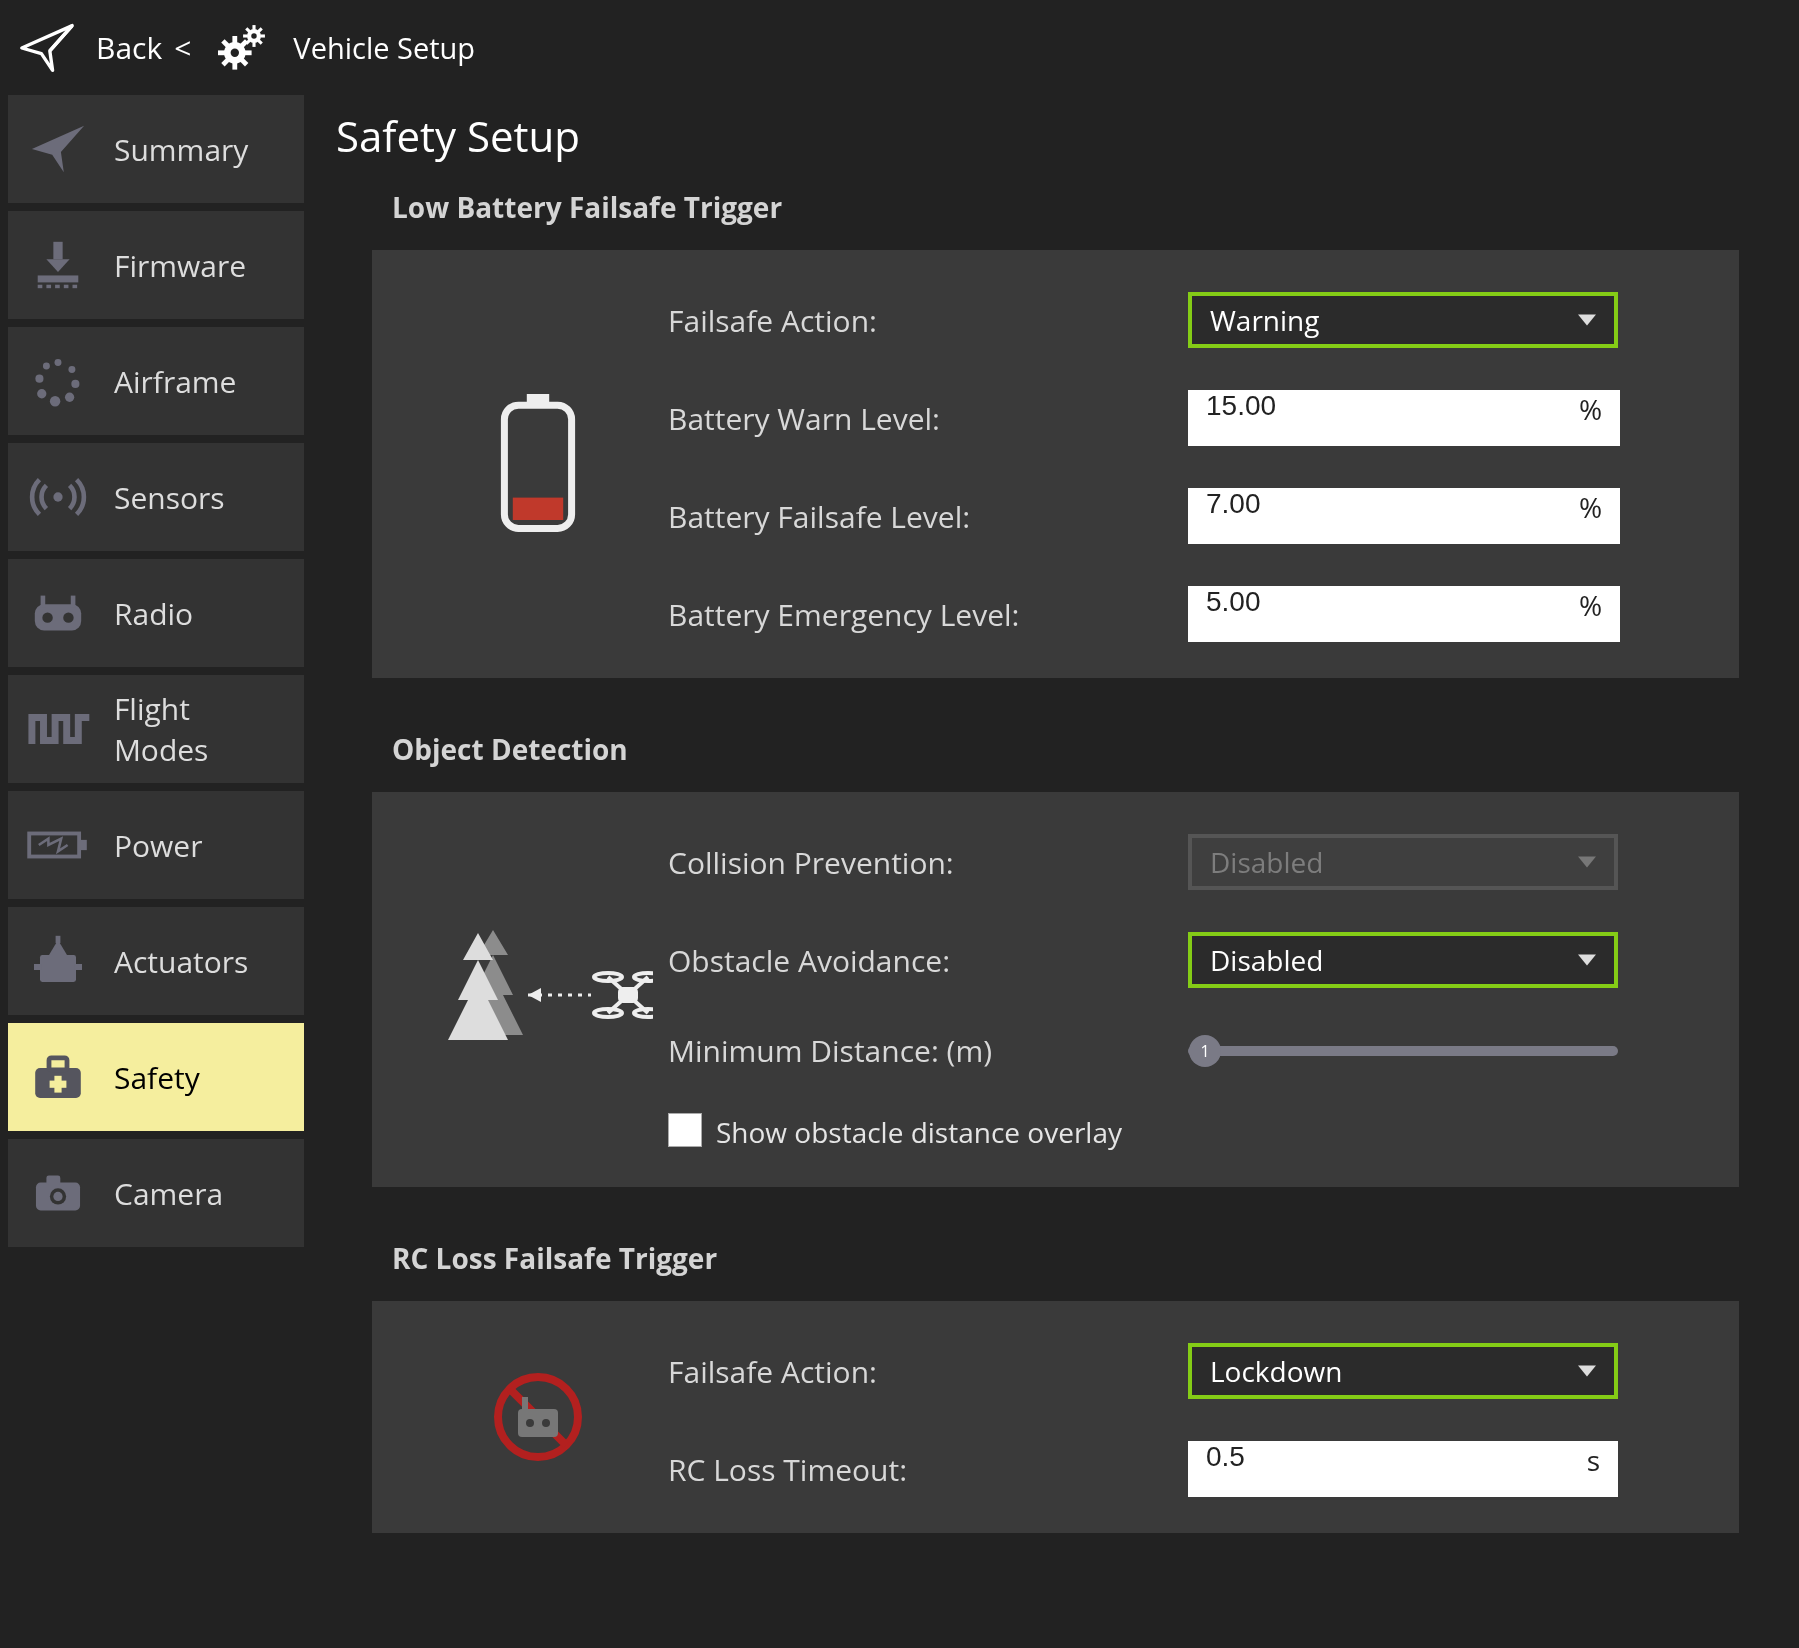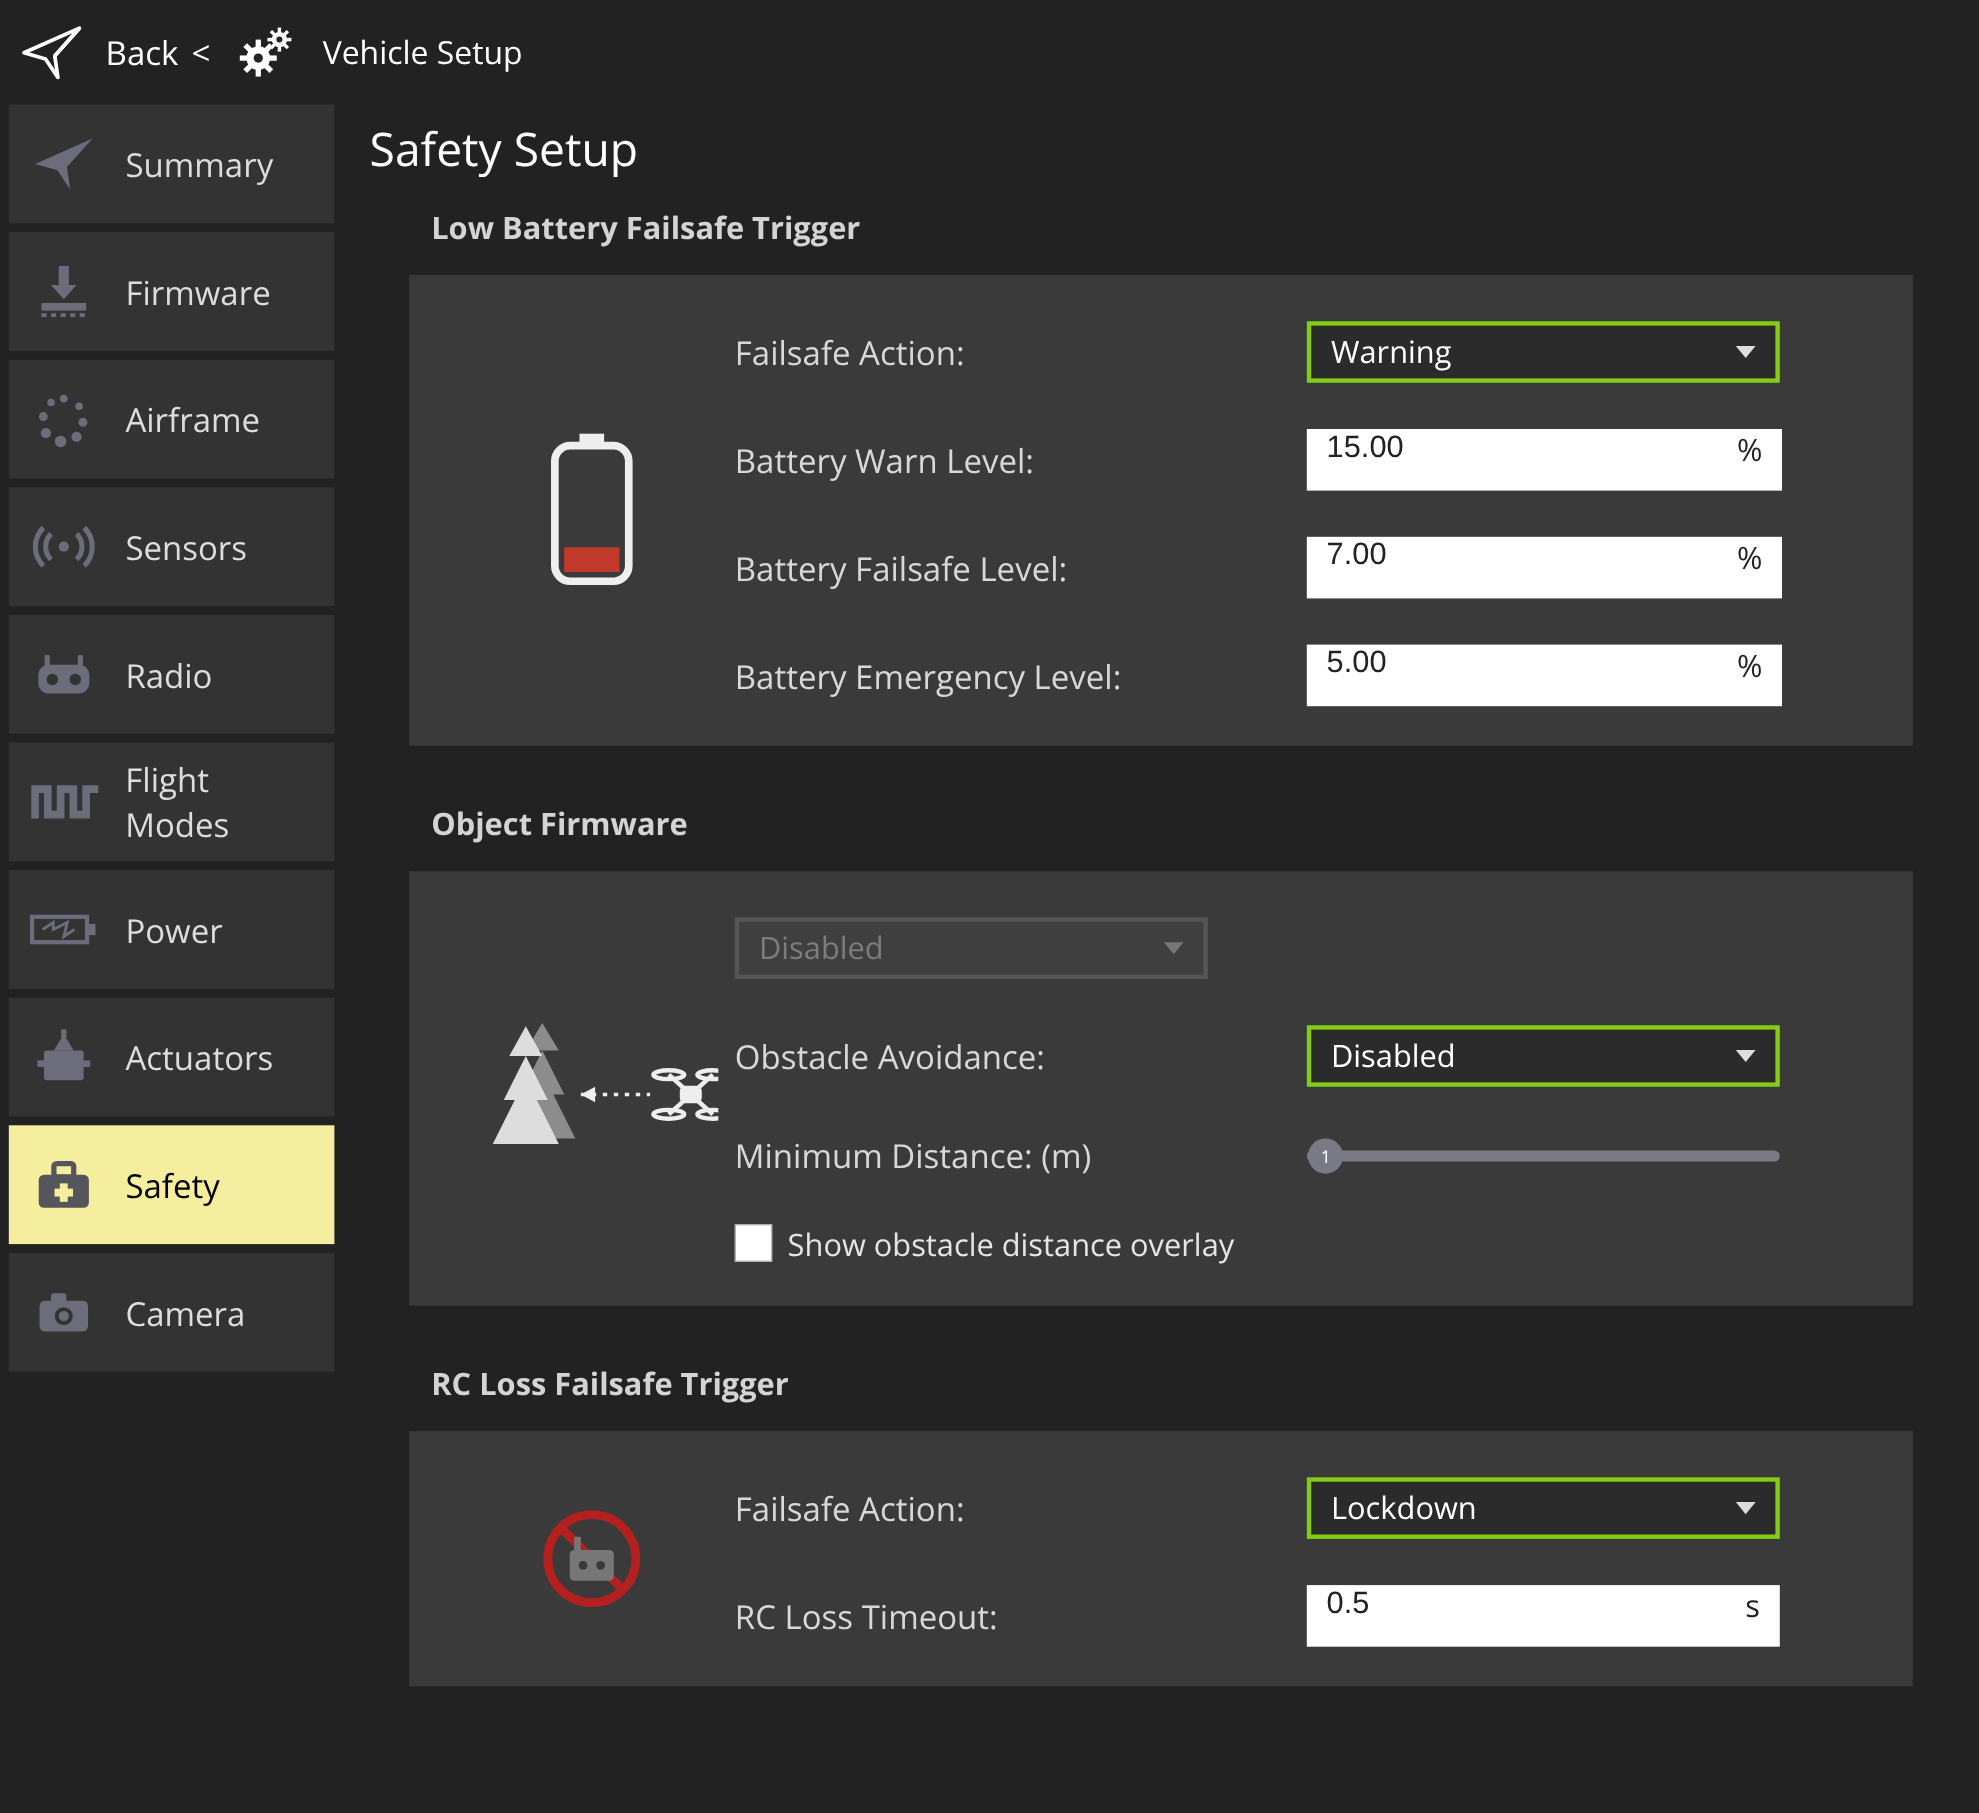--- a/index.html
+++ b/index.html
@@ -386,21 +386,21 @@
         <div class="field-row">
           <span class="flabel">Battery Emergency Level:</span>
           <div class="unit-input">
             <input value="5.00" style="">
             <span class="unit">%</span>
           </div>
         </div>
       </div>
     </div>
 
-    <div class="section-title">Object Firmware</div>
+    <div class="section-title">Object Detection</div>
     <div class="panel">
       <div class="panel-icon">
         <svg width="230" height="130" viewBox="0 0 230 130">
           <g fill="#ddd">
             <polygon points="40,110 60,70 50,70 70,30 55,30 70,5 85,30 70,30 90,70 80,70 100,110" opacity="0.5"></polygon>
             <polygon points="25,115 45,75 35,75 55,35 40,35 55,8 70,35 55,35 75,75 65,75 85,115"></polygon>
           </g>
           <g stroke="#eee" stroke-width="3" fill="none">
             <line x1="105" y1="70" x2="168" y2="70" stroke-dasharray="4 6"></line>
             <polygon points="105,70 118,63 118,77" fill="#eee" stroke="none"></polygon>
@@ -413,20 +413,21 @@
             <line x1="185" y1="52" x2="205" y2="70"></line>
               <line x1="225" y1="52" x2="205" y2="70"></line>
             <line x1="185" y1="88" x2="205" y2="70"></line>
               <line x1="225" y1="88" x2="205" y2="70"></line>
             <rect x="197" y="64" width="16" height="12" rx="3" fill="#eee"></rect>
           </g>
         </svg>
       </div>
       <div class="panel-fields">
         <div class="field-row">
+          <span class="flabel">Collision Prevention:</span>
           <div class="select disabled">
             <span>Disabled</span>
           </div>
         </div>
         <div class="field-row">
           <span class="flabel">Obstacle Avoidance:</span>
           <div class="select">
             <span>Disabled</span>
           </div>
         </div>

